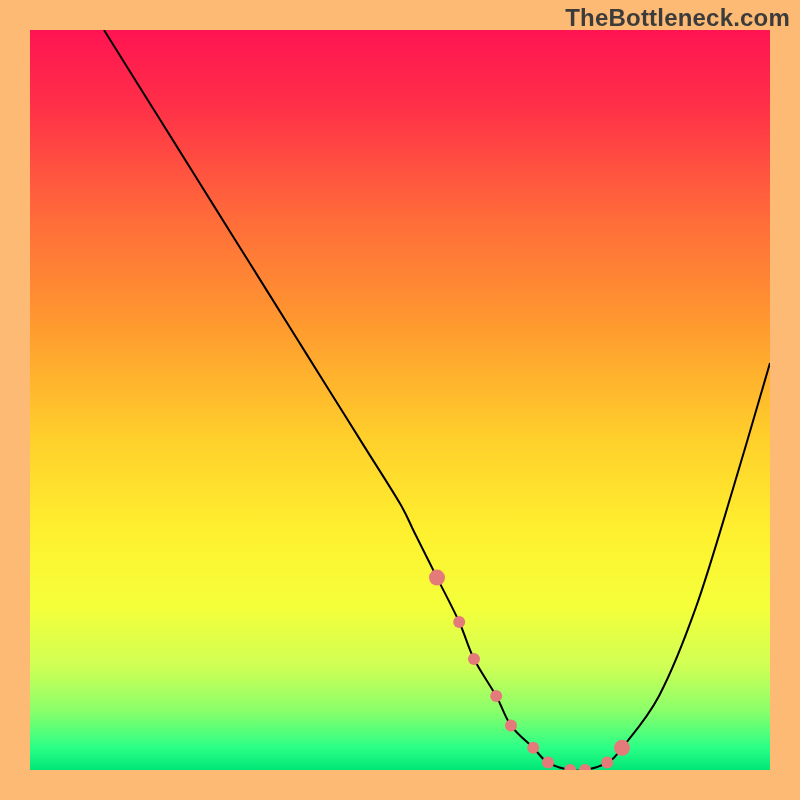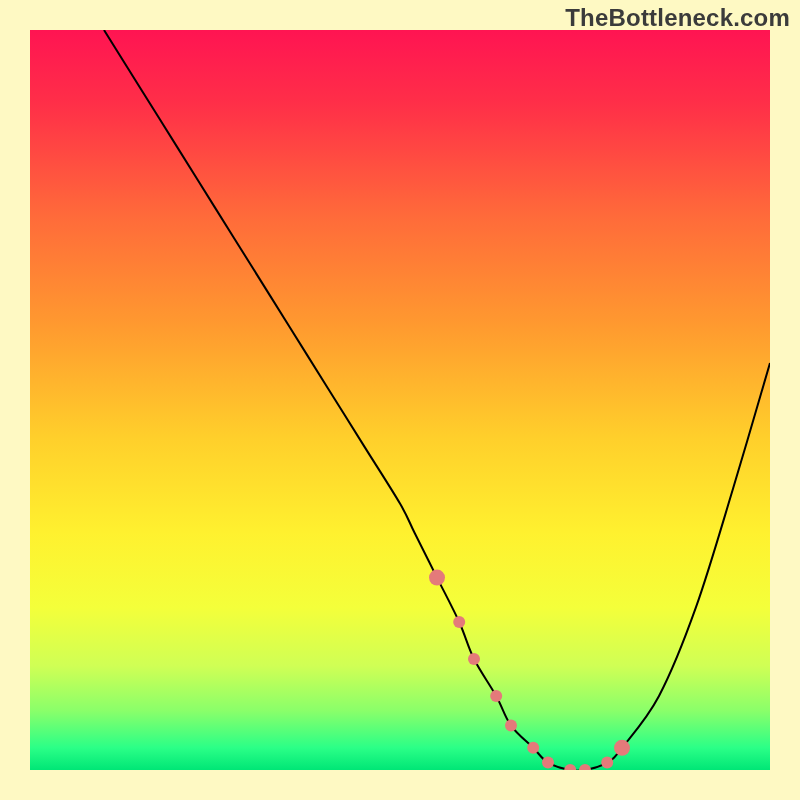--- a/index.html
+++ b/index.html
@@ -8,21 +8,21 @@
     width: 800px;
     height: 800px;
     overflow: hidden;
     background: #000;
     font-family: Arial, Helvetica, sans-serif;
   }
   .frame {
     position: relative;
     width: 800px;
     height: 800px;
-    background: #fef9c3;
+    background: #fdba74;
   }
   .watermark {
     position: absolute;
     top: 4px;
     right: 10px;
     color: #3b3b3b;
     font-size: 24px;
     font-weight: 600;
     letter-spacing: 0.2px;
     user-select: none;

